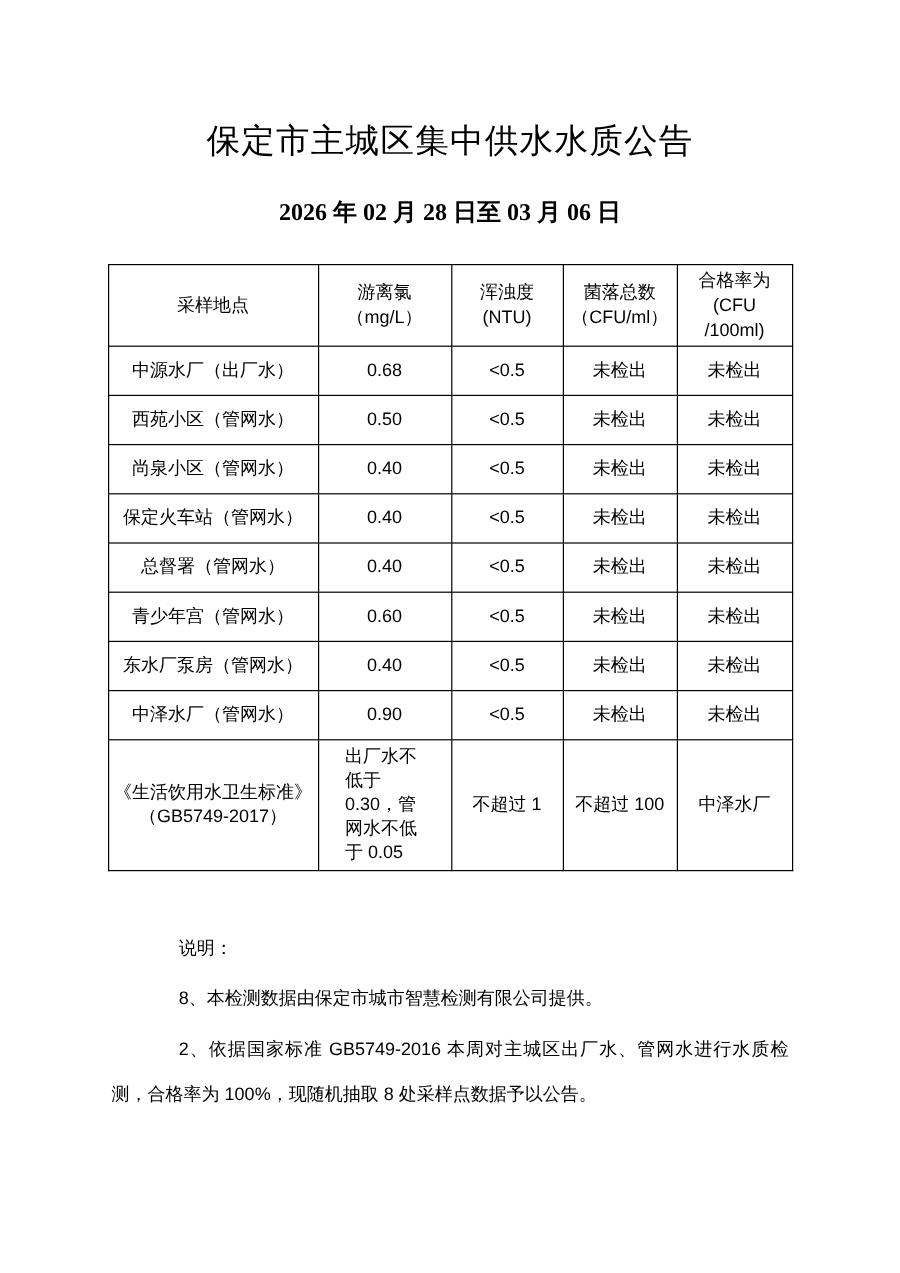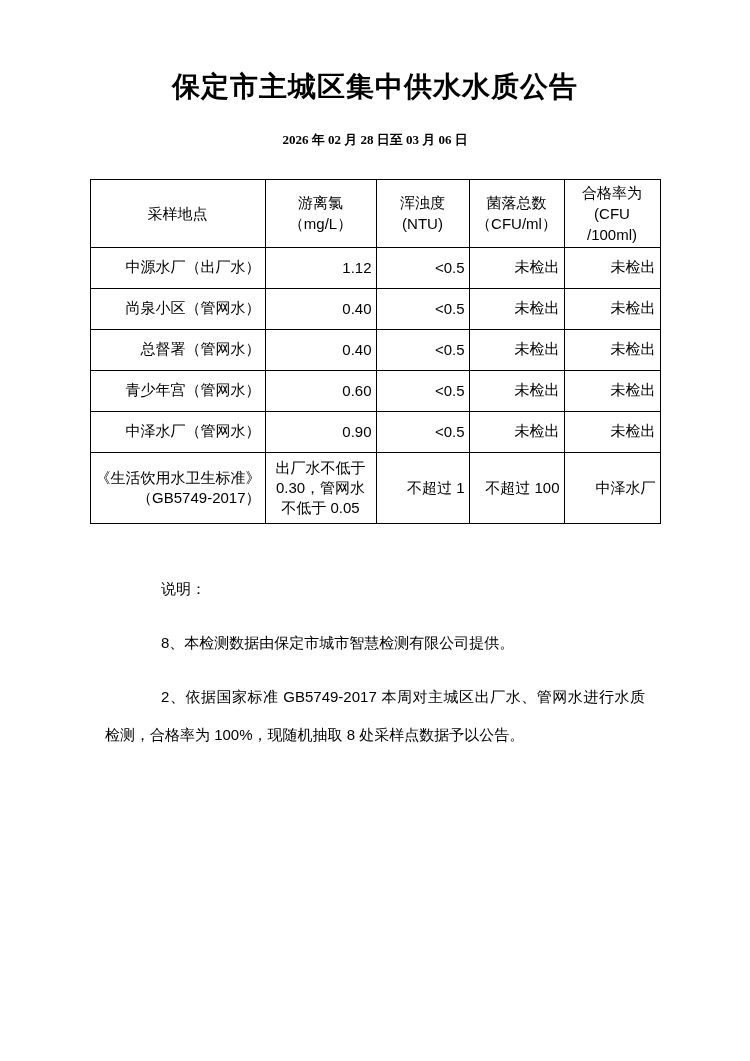--- a/index.html
+++ b/index.html
@@ -10,33 +10,33 @@
   body {
     width: 750px;
     height: 1061px;
     position: relative;
     color: #000;
     font-family: "Liberation Sans", sans-serif;
     overflow: hidden;
   }
   .doc-title {
     margin: 0;
-    padding-top: 70px;
+    padding-top: 102px;
     text-align: center;
     font-family: "Liberation Serif", serif;
     font-size: 28px;
-    font-weight: bold;
+    font-weight: normal;
     letter-spacing: 1px;
     line-height: 1.2;
   }
   .doc-date {
     margin-top: 27px;
     text-align: center;
     font-family: "Liberation Serif", serif;
-    font-size: 13px;
+    font-size: 20px;
     font-weight: bold;
   }
   table.quality-table {
     width: 570px;
     margin: 30px auto 0 auto;
     border-collapse: collapse;
     table-layout: fixed;
     font-size: 15px;
   }
   .quality-table th,
@@ -47,43 +47,42 @@
     font-weight: normal;
     padding: 2px 4px;
     overflow: hidden;
   }
   .quality-table thead th {
     height: 44px;
     line-height: 21px;
   }
   .quality-table tbody td {
     height: 36px;
-    text-align: right;
   }
   .quality-table .std-row td {
     height: 62px;
     line-height: 20px;
   }
   .quality-table .std-chlorine {
-    text-align: center;
-    padding: 4px 6px;
+    text-align: left;
+    padding: 4px 22px;
     word-break: break-word;
     overflow-wrap: break-word;
   }
   .unit-line {
     display: block;
   }
   .notes {
     width: 572px;
     margin: 46px auto 0 auto;
     font-size: 15px;
     line-height: 38px;
   }
   .notes p {
-    margin: 16px;
+    margin: 4px;
     text-indent: 56px;
     text-align: justify;
   }
 </style>
 </head>
 <body>
 
 <h1 class="doc-title">保定市主城区集中供水水质公告</h1>
 
 <div class="doc-date">2026 年 02 月 28 日至 03 月 06 日</div>
@@ -115,42 +114,63 @@
       </th>
       <th>
         <span class="unit-line">合格率为</span>
         <span class="unit-line">(CFU /100ml)</span>
       </th>
     </tr>
   </thead>
   <tbody>
     <tr>
       <td>中源水厂（出厂水）</td>
-      <td>1.12</td>
+      <td>0.68</td>
+      <td>&lt;0.5</td>
+      <td>未检出</td>
+      <td>未检出</td>
+    </tr>
+    <tr>
+      <td>西苑小区（管网水）</td>
+      <td>0.50</td>
       <td>&lt;0.5</td>
       <td>未检出</td>
       <td>未检出</td>
     </tr>
     <tr>
       <td>尚泉小区（管网水）</td>
+      <td>0.40</td>
+      <td>&lt;0.5</td>
+      <td>未检出</td>
+      <td>未检出</td>
+    </tr>
+    <tr>
+      <td>保定火车站（管网水）</td>
       <td>0.40</td>
       <td>&lt;0.5</td>
       <td>未检出</td>
       <td>未检出</td>
     </tr>
     <tr>
       <td>总督署（管网水）</td>
       <td>0.40</td>
       <td>&lt;0.5</td>
       <td>未检出</td>
       <td>未检出</td>
     </tr>
     <tr>
       <td>青少年宫（管网水）</td>
       <td>0.60</td>
+      <td>&lt;0.5</td>
+      <td>未检出</td>
+      <td>未检出</td>
+    </tr>
+    <tr>
+      <td>东水厂泵房（管网水）</td>
+      <td>0.40</td>
       <td>&lt;0.5</td>
       <td>未检出</td>
       <td>未检出</td>
     </tr>
     <tr>
       <td>中泽水厂（管网水）</td>
       <td>0.90</td>
       <td>&lt;0.5</td>
       <td>未检出</td>
       <td>未检出</td>
@@ -164,14 +184,14 @@
       <td>不超过 1</td>
       <td>不超过 100</td>
       <td>中泽水厂</td>
     </tr>
   </tbody>
 </table>
 
 <div class="notes">
   <p>说明：</p>
   <p>8、本检测数据由保定市城市智慧检测有限公司提供。</p>
-  <p>2、依据国家标准 GB5749-2017 本周对主城区出厂水、管网水进行水质检测，合格率为 100%，现随机抽取 8 处采样点数据予以公告。</p>
+  <p>2、依据国家标准 GB5749-2016 本周对主城区出厂水、管网水进行水质检测，合格率为 100%，现随机抽取 8 处采样点数据予以公告。</p>
 </div>
 
 </body></html>

